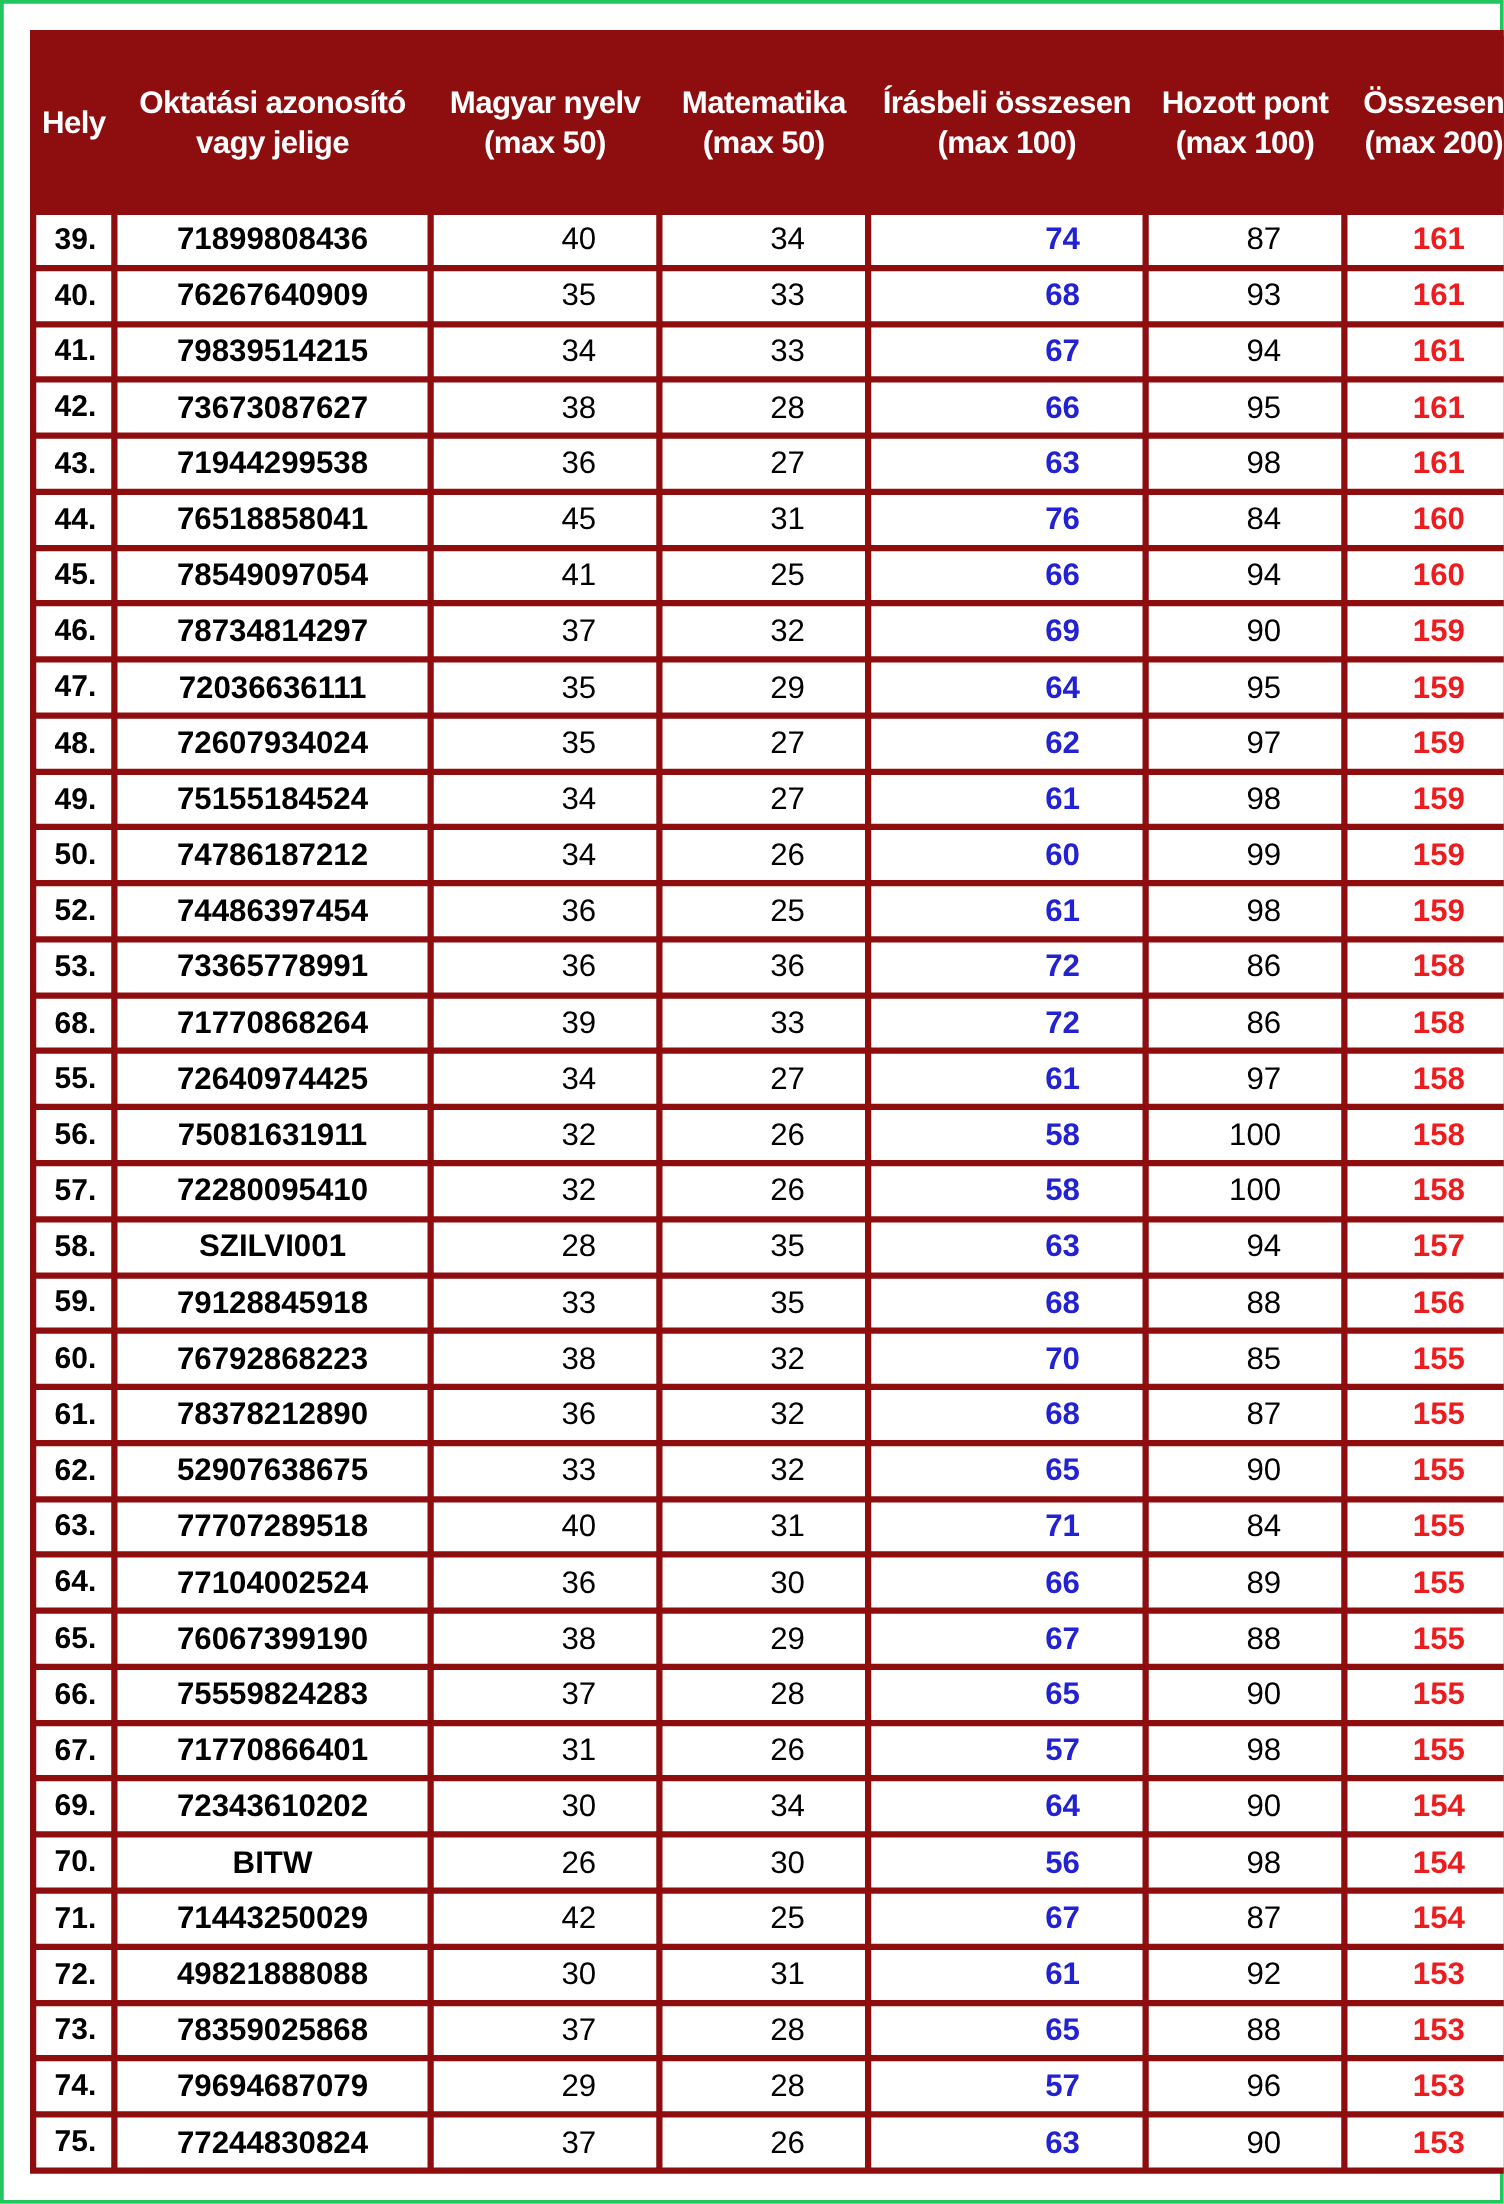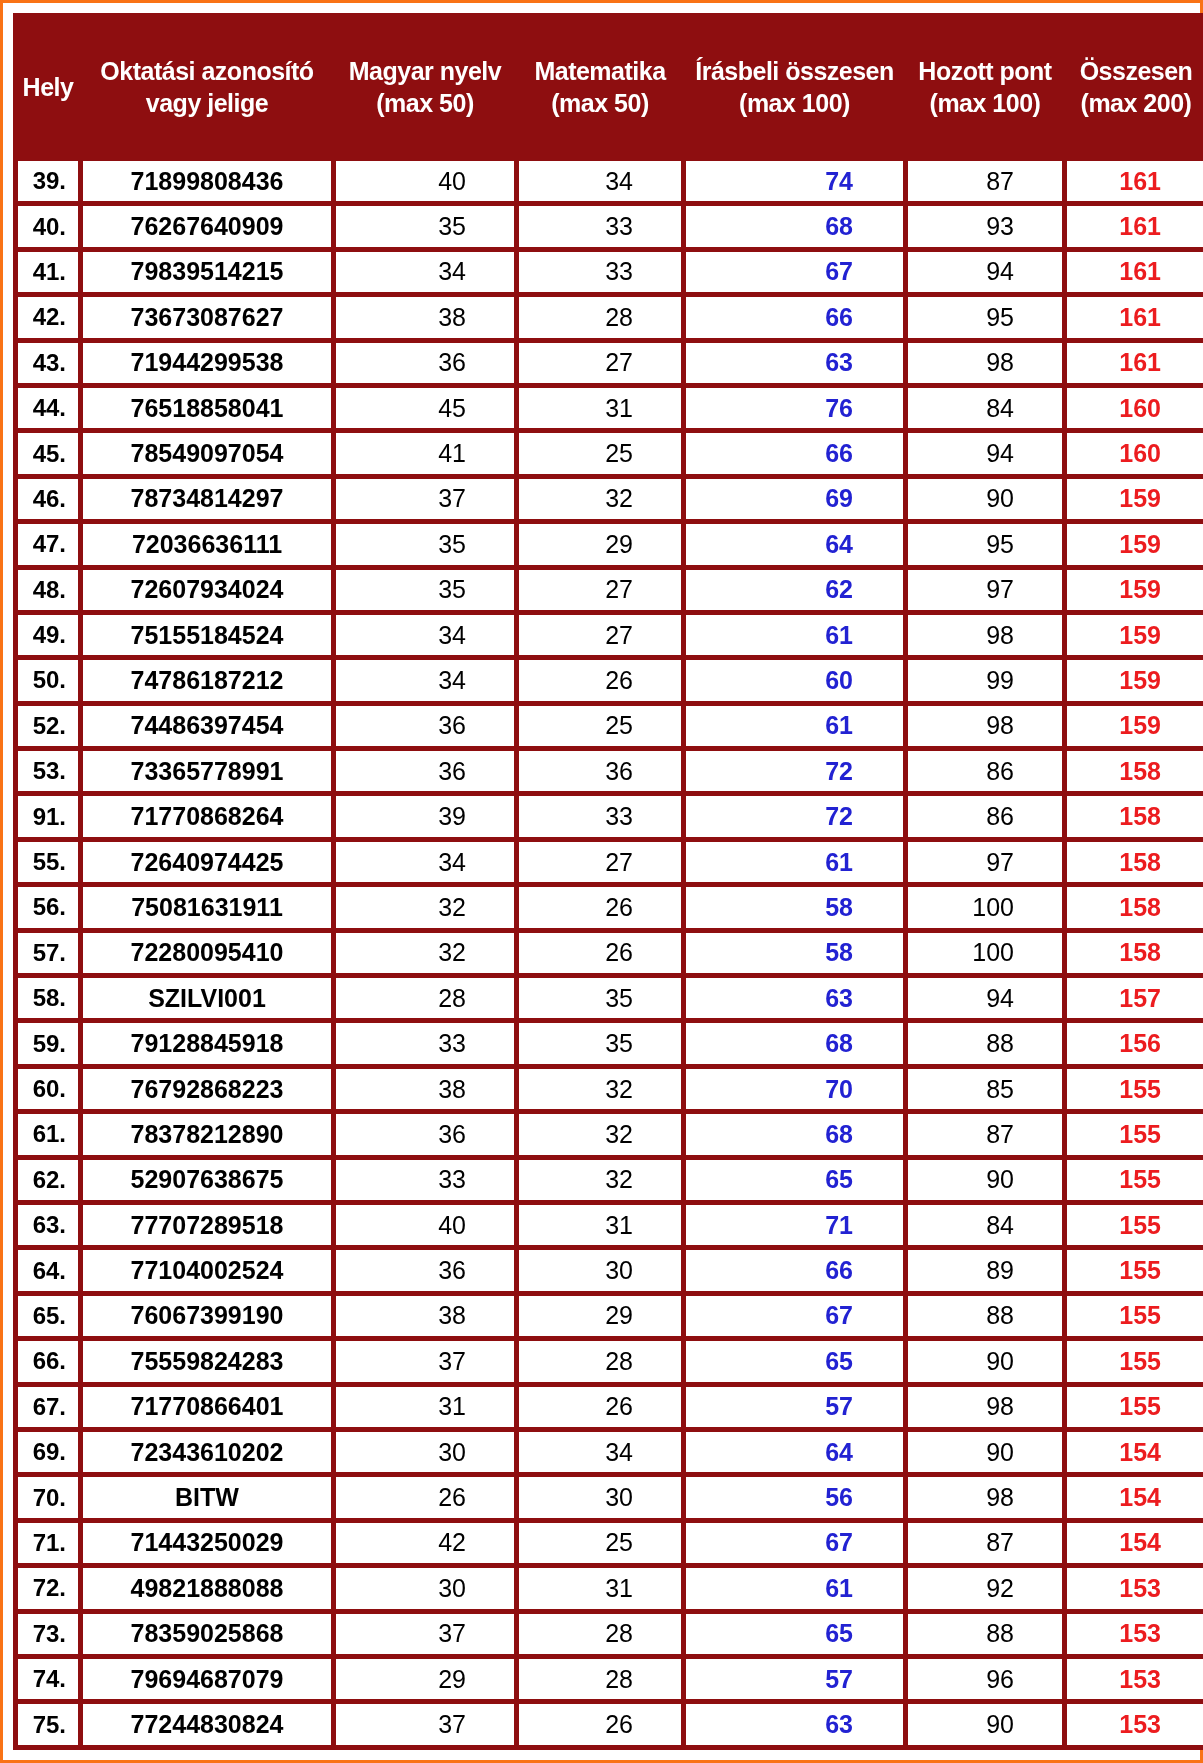--- a/index.html
+++ b/index.html
@@ -7,22 +7,22 @@
     padding: 0;
     width: 1203px;
     height: 1763px;
     background: #ffffff;
     font-family: "Liberation Sans", "DejaVu Sans", sans-serif;
   }
   .page {
     box-sizing: border-box;
     width: 1203px;
     height: 1763px;
-    border: 3px solid #f97316;
-    padding: 10px;
+    border: 3px solid #22c55e;
+    padding: 21px;
     background: #ffffff;
   }
   table.results {
     width: 100%;
     height: 100%;
     border-collapse: separate;
     border-spacing: 5px;
     background: var(--dark-red, #8e0e10);
     table-layout: fixed;
   }
@@ -259,21 +259,21 @@
         <tr>
           <td class="col-hely">53.</td>
           <td class="col-id">73365778991</td>
           <td class="col-magyar">36</td>
           <td class="col-matek">36</td>
           <td class="col-irasbeli">72</td>
           <td class="col-hozott">86</td>
           <td class="col-osszesen">158</td>
         </tr>
         <tr>
-          <td class="col-hely">91.</td>
+          <td class="col-hely">68.</td>
           <td class="col-id">71770868264</td>
           <td class="col-magyar">39</td>
           <td class="col-matek">33</td>
           <td class="col-irasbeli">72</td>
           <td class="col-hozott">86</td>
           <td class="col-osszesen">158</td>
         </tr>
         <tr>
           <td class="col-hely">55.</td>
           <td class="col-id">72640974425</td>

